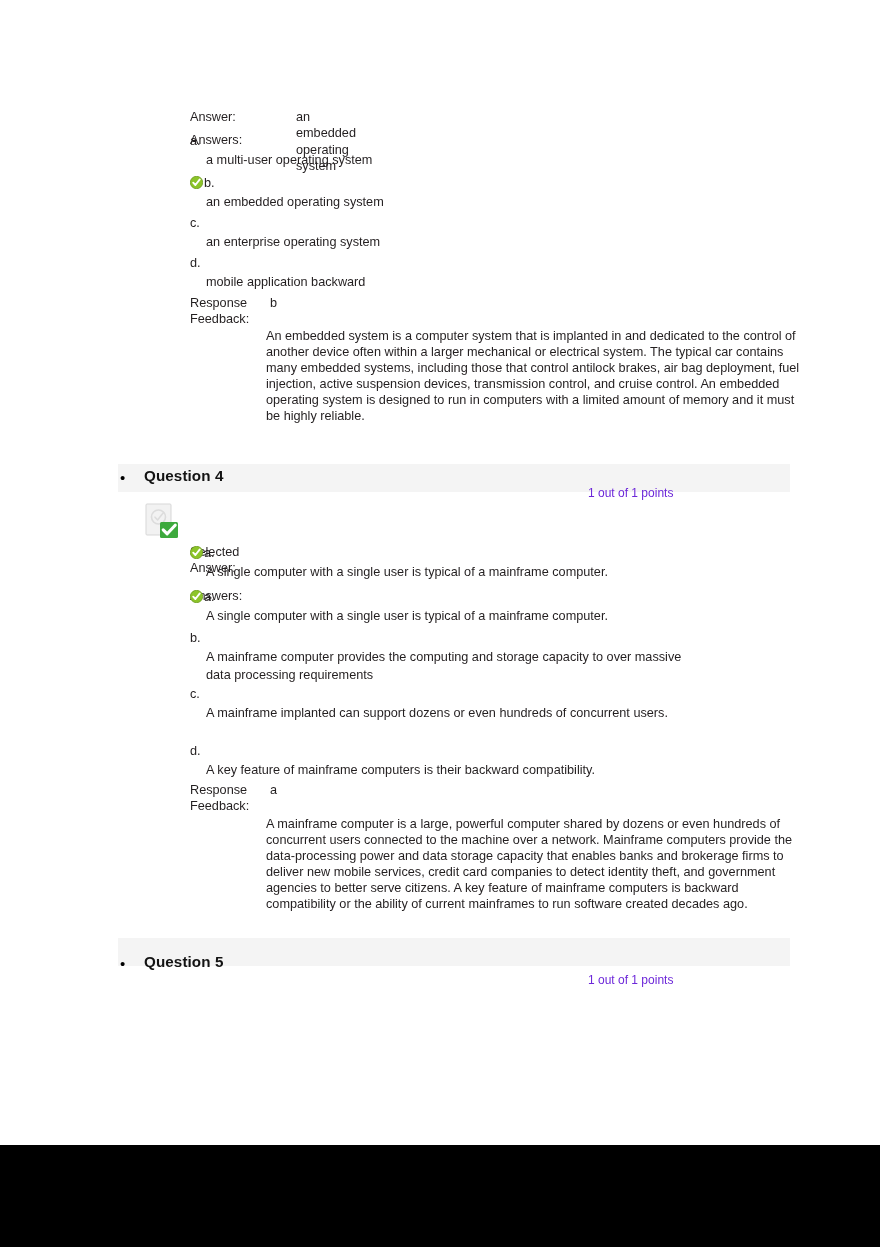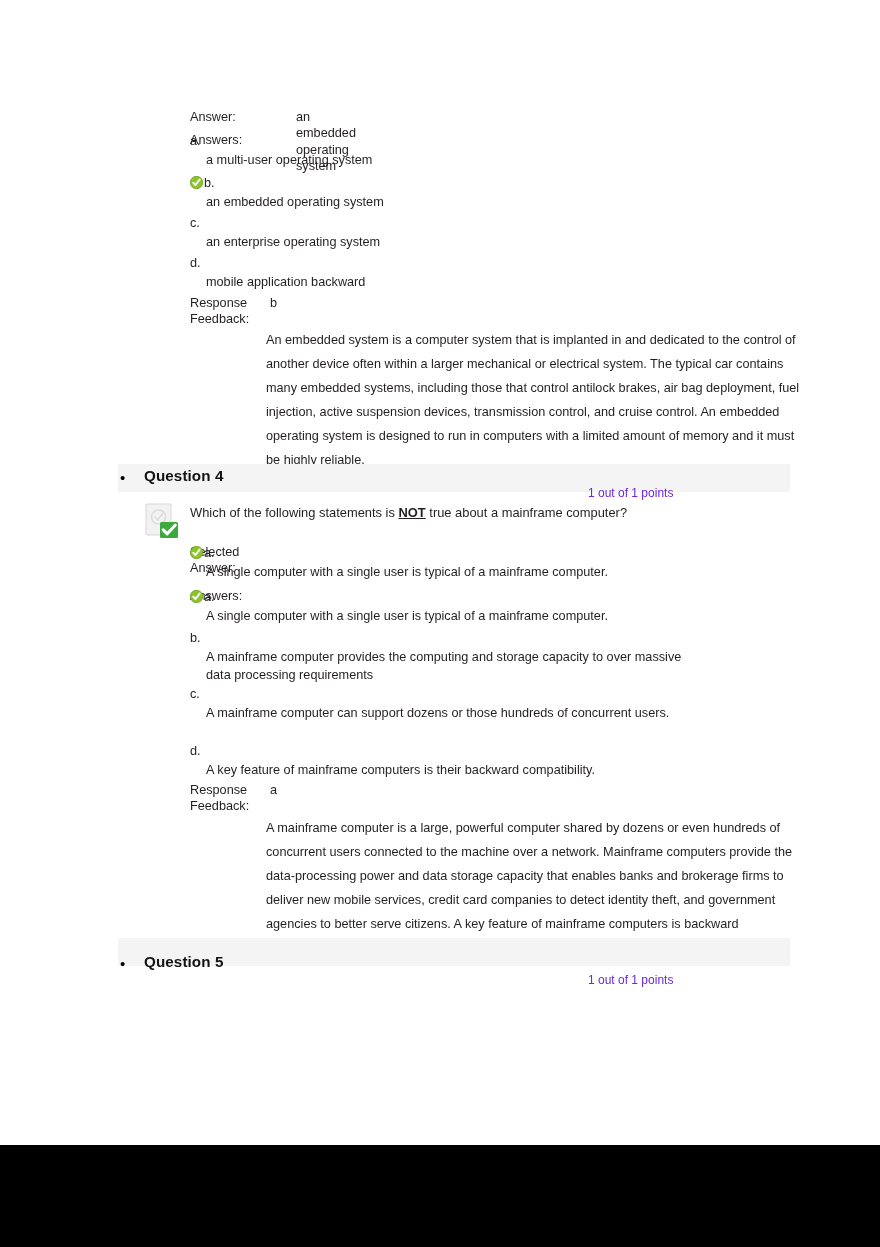--- a/index.html
+++ b/index.html
@@ -84,21 +84,21 @@
     margin-right: 1px;
     position: relative;
   }
   .check-sm svg { display: block; }
 
   
   .fb-para {
     position: absolute;
     left: 106px;
     font-size: 12.7px;
-    line-height: 24px;
+    line-height: 16px;
     color: #231f20;
     width: 536px;
     text-align: left;
   }
 
   
   .q-band {
     position: absolute;
     left: 118px;
     width: 672px;
@@ -199,23 +199,20 @@
   <div class="doc-icon" style="left:145px; top:503px;">
     <svg width="34" height="36" viewBox="0 0 34 36">
       <rect x="1" y="1" width="25" height="31" rx="1" fill="#f2f2f2" stroke="#d7d7d7" stroke-width="1"></rect>
       <circle cx="13.5" cy="14" r="7" fill="none" stroke="#dcdcdc" stroke-width="1.6"></circle>
       <path d="M10 14.2 L12.6 17 L18.5 9.5" fill="none" stroke="#dcdcdc" stroke-width="1.6" stroke-linecap="round" stroke-linejoin="round"></path>
       <rect x="15" y="19" width="18" height="16" rx="1.5" fill="#3da93d"></rect>
       <path d="M18.2 26.8 L22.2 30.8 L30.2 22.2" fill="none" stroke="#ffffff" stroke-width="3.1" stroke-linecap="round" stroke-linejoin="round"></path>
     </svg>
   </div>
 
-  <div class="q-prompt" style="left:190px; top:504px;">
-    <span>Which of the following statements is </span><u class="strong">NOT</u><span> true about a mainframe computer?</span>
-  </div>
 
   <div class="qa-row" style="left:190px; top:544px;">
     <span class="qa-label">Selected</span>
     <span class="qa-label" style="top:16px;">Answer:</span>
   </div>
   <div class="opt" style="left:190px; top:544px;">
     <span class="opt-letter"><span class="check-sm"><svg width="13" height="13" viewBox="0 0 13 13">
             <circle cx="6.5" cy="6.5" r="6.2" fill="#8cc429"></circle>
             <circle cx="6.5" cy="6.5" r="6.2" fill="none" stroke="#6d9c20" stroke-width="0.8"></circle>
             <path d="M3.2 6.7 L5.4 9.0 L9.8 3.4" fill="none" stroke="#ffffff" stroke-width="1.9" stroke-linecap="round" stroke-linejoin="round"></path>
@@ -236,21 +233,21 @@
     <span class="opt-text">A single computer with a single user is typical of a mainframe computer.</span>
   </div>
 
   <div class="opt" style="left:190px; top:629px; width:512px;">
     <span class="opt-letter">b.</span>
     <span class="opt-text">A mainframe computer provides the computing and storage capacity to over massive data processing requirements</span>
   </div>
 
   <div class="opt" style="left:190px; top:685px; width:512px;">
     <span class="opt-letter">c.</span>
-    <span class="opt-text">A mainframe computer can support dozens or those hundreds of concurrent users.</span>
+    <span class="opt-text">A mainframe implanted can support dozens or even hundreds of concurrent users.</span>
   </div>
 
   <div class="opt" style="left:190px; top:742px; width:512px;">
     <span class="opt-letter">d.</span>
     <span class="opt-text">A key feature of mainframe computers is their backward compatibility.</span>
   </div>
 
   <div class="qa-row" style="left:190px; top:782px;">
     <span class="qa-label">Response</span>
     <span class="qa-label" style="top:16px;">Feedback:</span>

